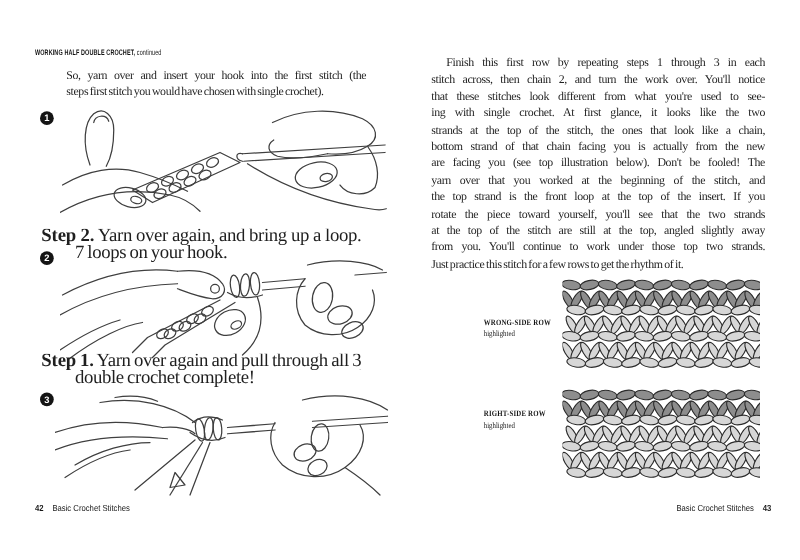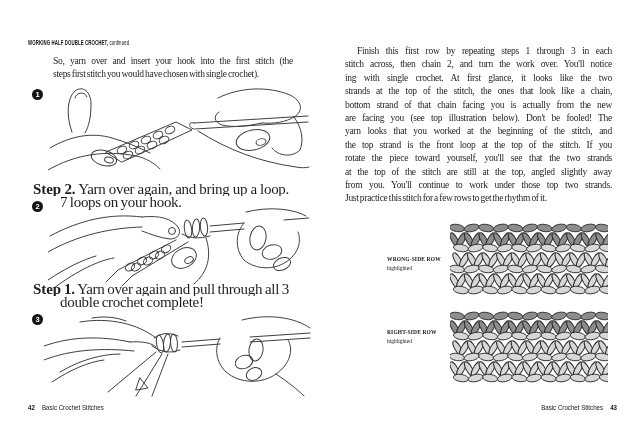--- a/index.html
+++ b/index.html
@@ -179,26 +179,27 @@
     <div class="abs footer sans" style="left:28px;top:404px;">
       <b>42</b><span>Basic Crochet Stitches</span>
     </div>
   </div>
 
   <div>
 
     <div class="abs serif rp-body" style="left:345px;top:45px;width:267px;">
         <div class="tline">Finish this first row by repeating steps 1 through 3 in each</div>
         <div class="tline">stitch across, then chain 2, and turn the work over. You'll notice</div>
+        <div class="tline">that these stitches look different from what you're used to see-</div>
         <div class="tline">ing with single crochet. At first glance, it looks like the two</div>
         <div class="tline">strands at the top of the stitch, the ones that look like a chain,</div>
         <div class="tline">bottom strand of that chain facing you is actually from the new</div>
         <div class="tline">are facing you (see top illustration below). Don't be fooled! The</div>
-        <div class="tline">yarn looks that you worked at the beginning of the stitch, and</div>
-        <div class="tline">the top strand is the front loop at the top of the stitch. If you</div>
+        <div class="tline">yarn over that you worked at the beginning of the stitch, and</div>
+        <div class="tline">the top strand is the front loop at the top of the insert. If you</div>
         <div class="tline">rotate the piece toward yourself, you'll see that the two strands</div>
         <div class="tline">at the top of the stitch are still at the top, angled slightly away</div>
         <div class="tline">from you. You'll continue to work under those top two strands.</div>
         <div class="tline last">Just practice this stitch for a few rows to get the rhythm of it.</div>
       </div>
 
     <div class="abs figlab" style="left:387px;top:254px;">
       <div class="fl-b">WRONG-SIDE ROW</div>
       <div class="fl-r">highlighted</div>
     </div>

